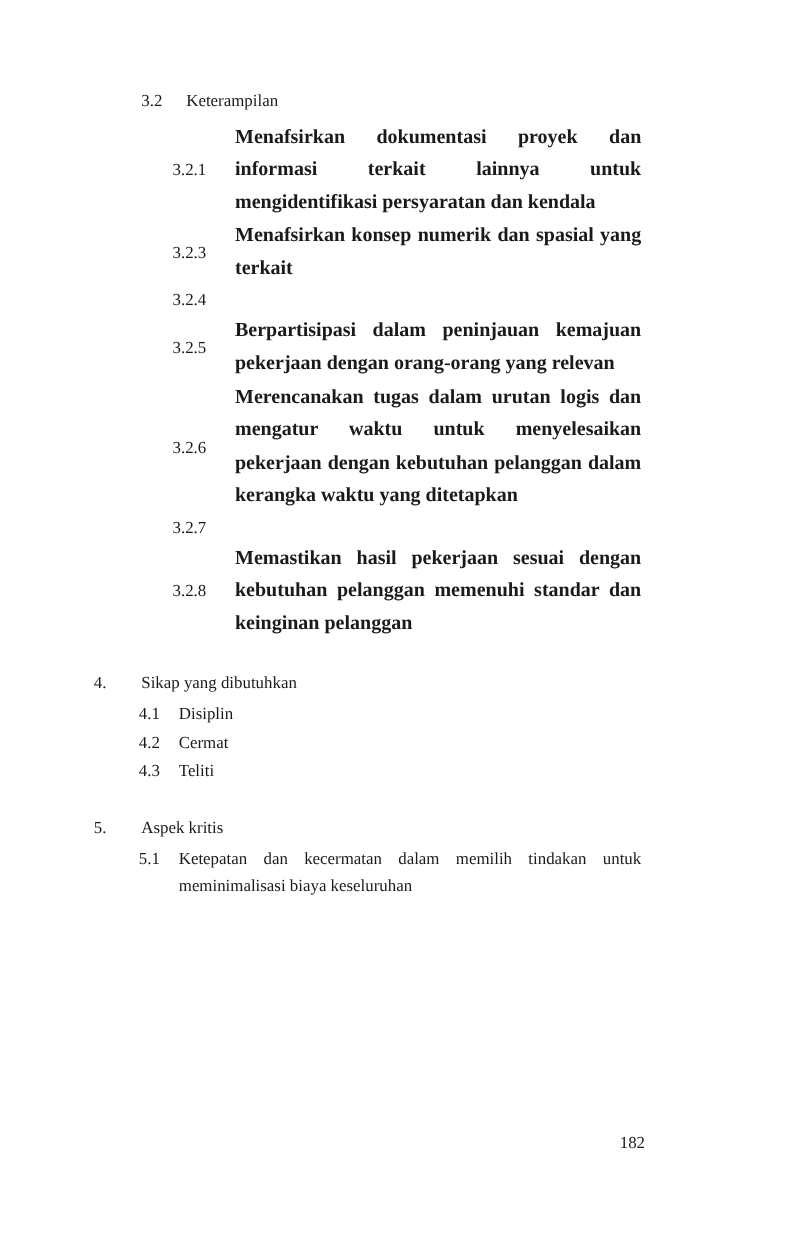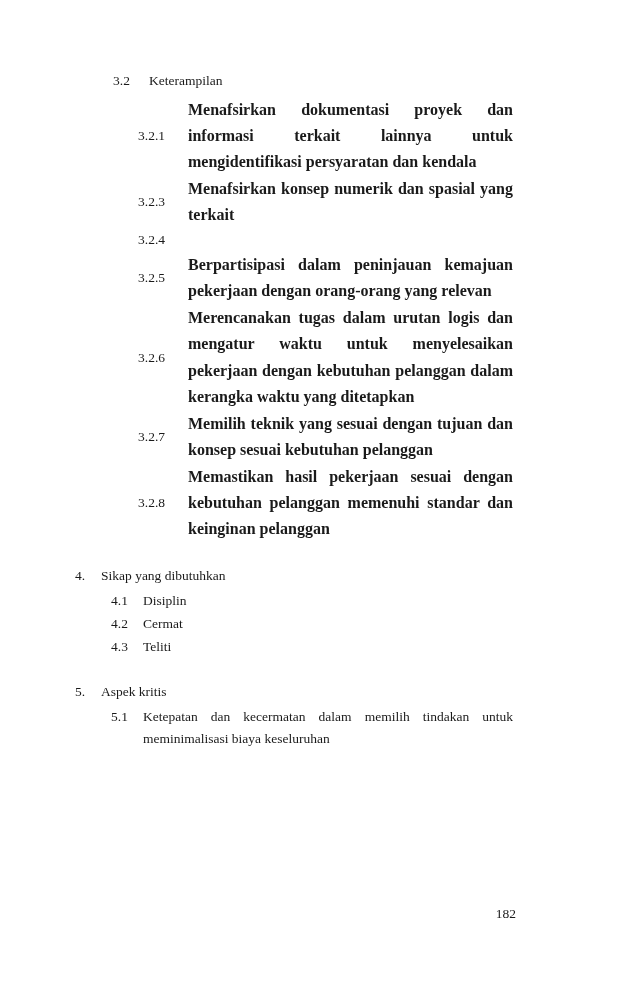--- a/index.html
+++ b/index.html
@@ -70,20 +70,21 @@
   }
   .lvl1 .num {
     width: 26px;
     flex: 0 0 26px;
     font-size: 13.5px;
     line-height: 1.62;
   }
   .lvl1 .txt {
     font-size: 13.5px;
     line-height: 1.62;
+    margin-left: 12px;
   }
   
   .lvl2b {
     display: flex;
     align-items: flex-start;
     margin-left: 36px;
     margin-bottom: 1px;
     justify-content: flex-end;
   }
   .lvl2b .num {
@@ -132,21 +133,20 @@
     <div class="lvl3">
       <span class="num">3.2.5</span>
       <span class="txt">Berpartisipasi dalam peninjauan kemajuan pekerjaan dengan orang-orang yang relevan</span>
     </div>
     <div class="lvl3">
       <span class="num">3.2.6</span>
       <span class="txt">Merencanakan tugas dalam urutan logis dan mengatur waktu untuk menyelesaikan pekerjaan dengan kebutuhan pelanggan dalam kerangka waktu yang ditetapkan</span>
     </div>
     <div class="lvl3">
       <span class="num">3.2.7</span>
-      <span class="txt">Memilih teknik yang sesuai dengan tujuan dan konsep sesuai kebutuhan pelanggan</span>
     </div>
     <div class="lvl3">
       <span class="num">3.2.8</span>
       <span class="txt">Memastikan hasil pekerjaan sesuai  dengan kebutuhan pelanggan memenuhi standar dan keinginan pelanggan</span>
     </div>
   </div>
 
   <div class="spacer-md"></div>
 
   <div class="block">

